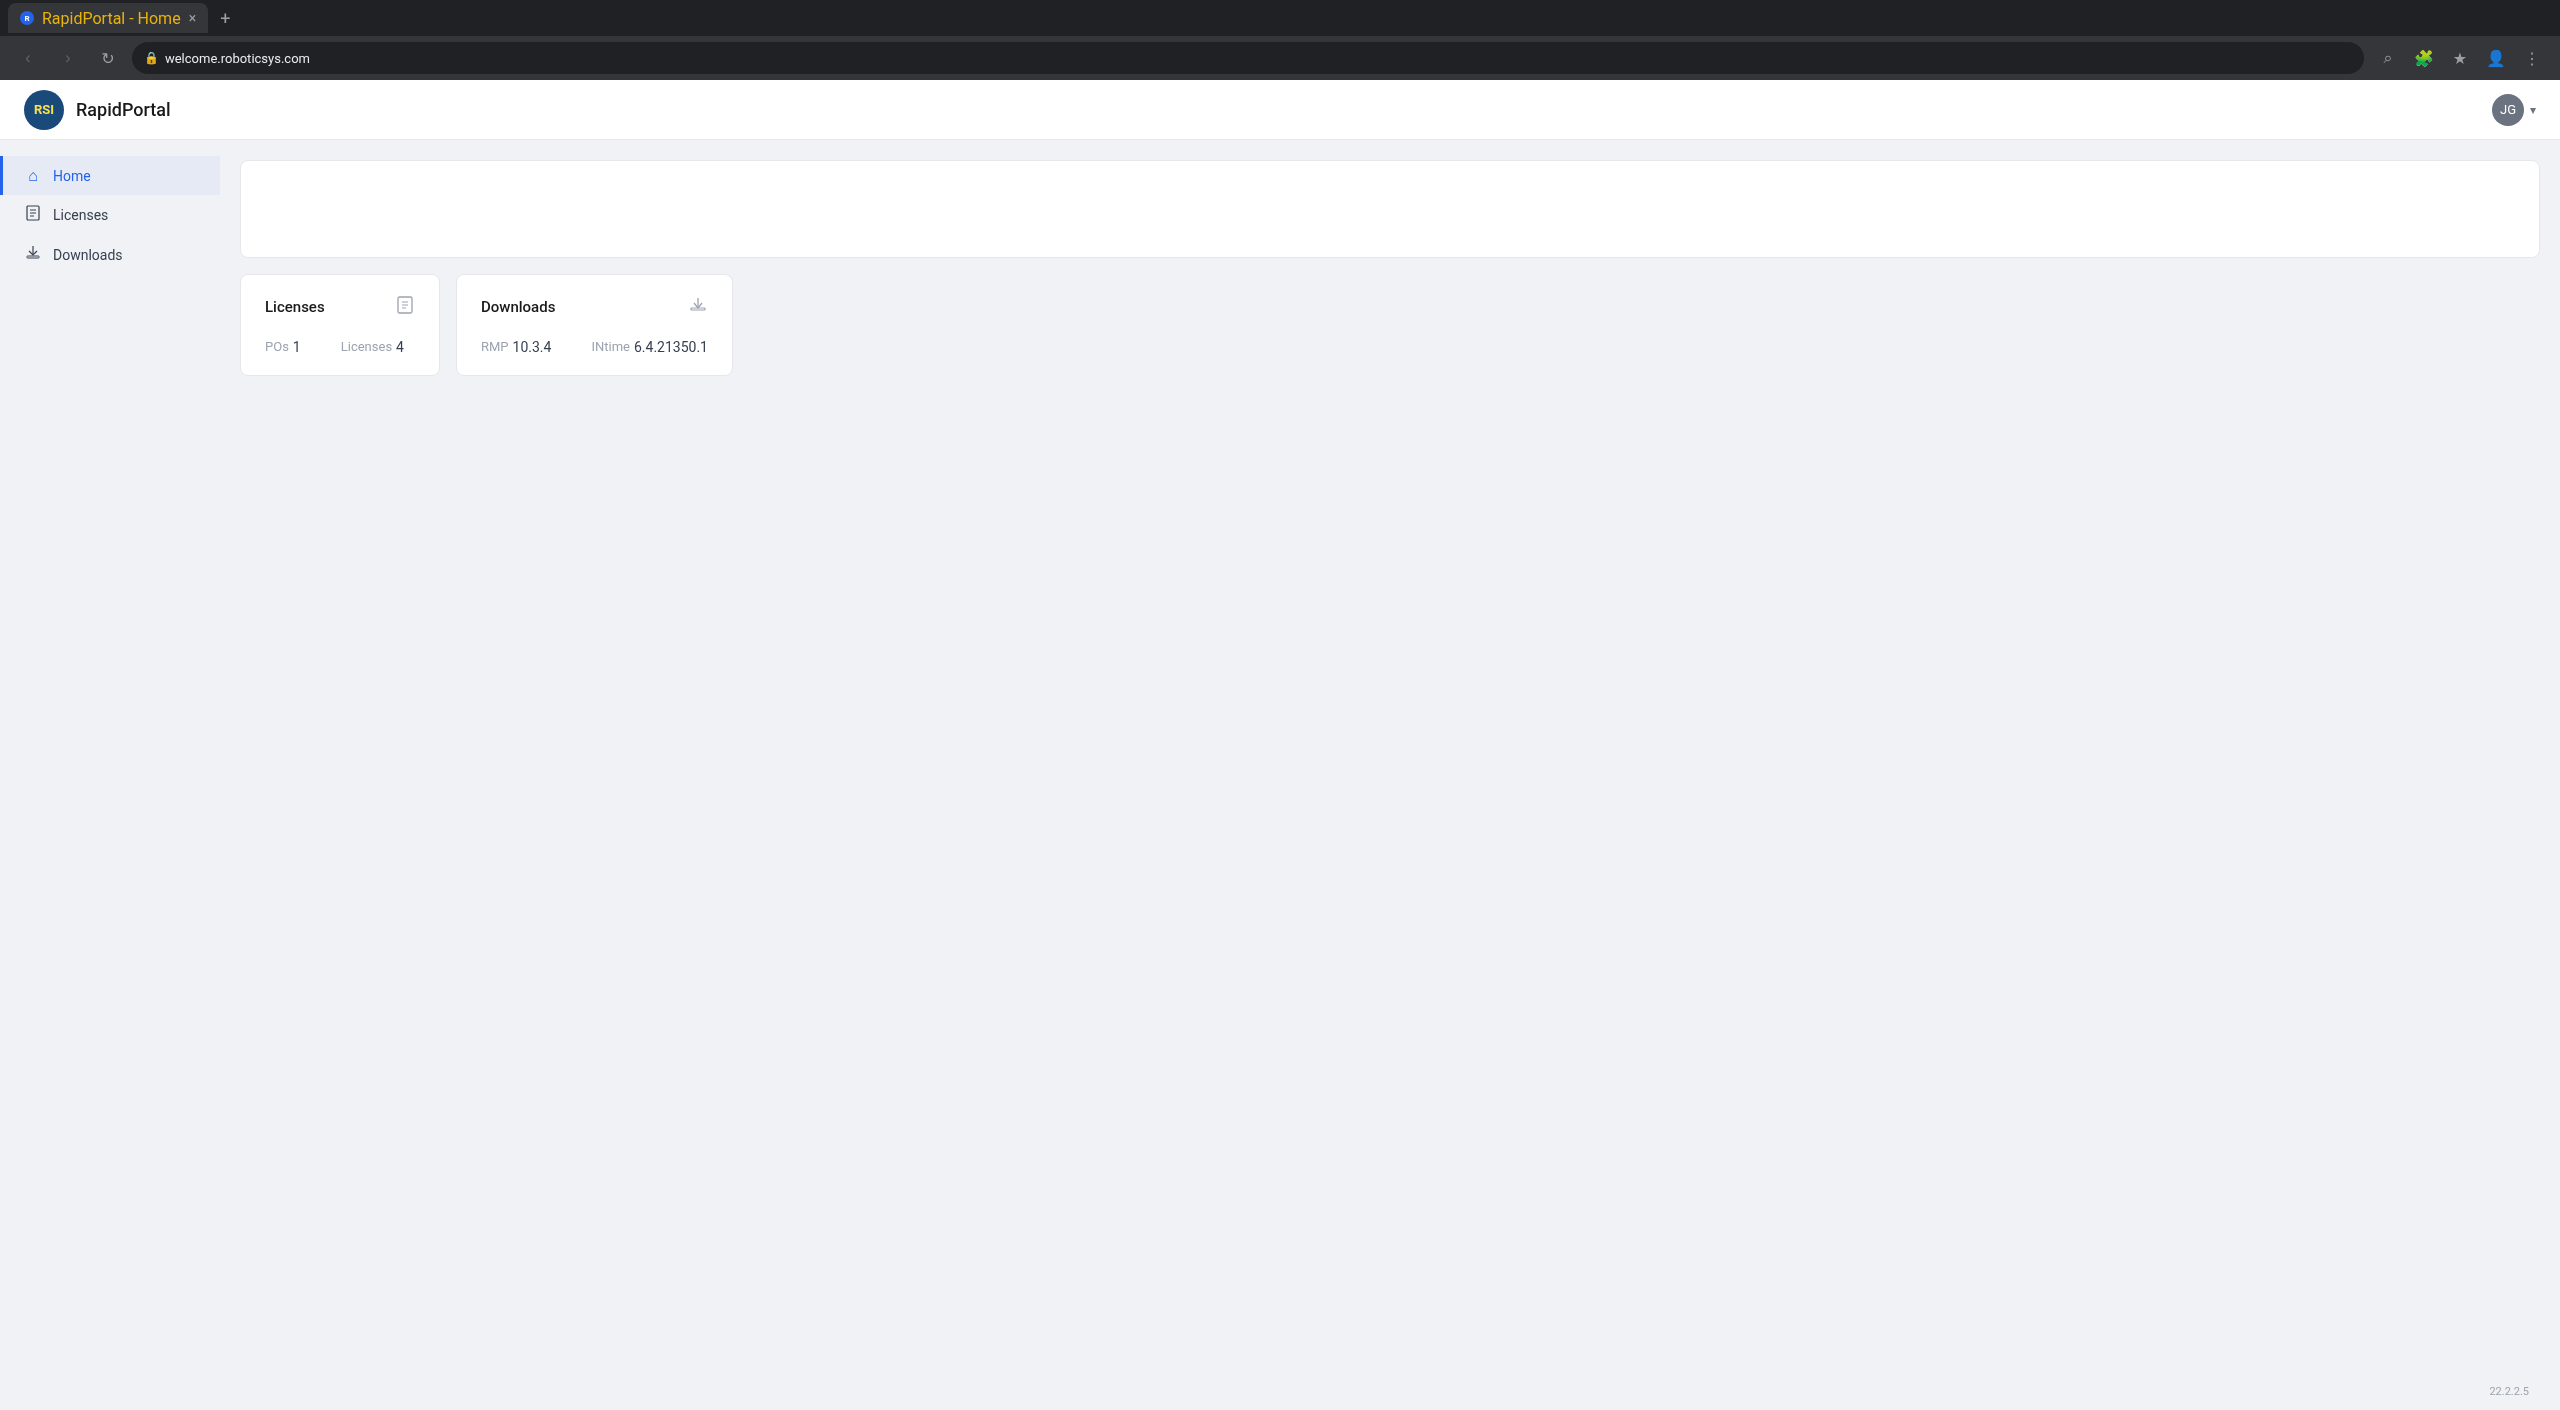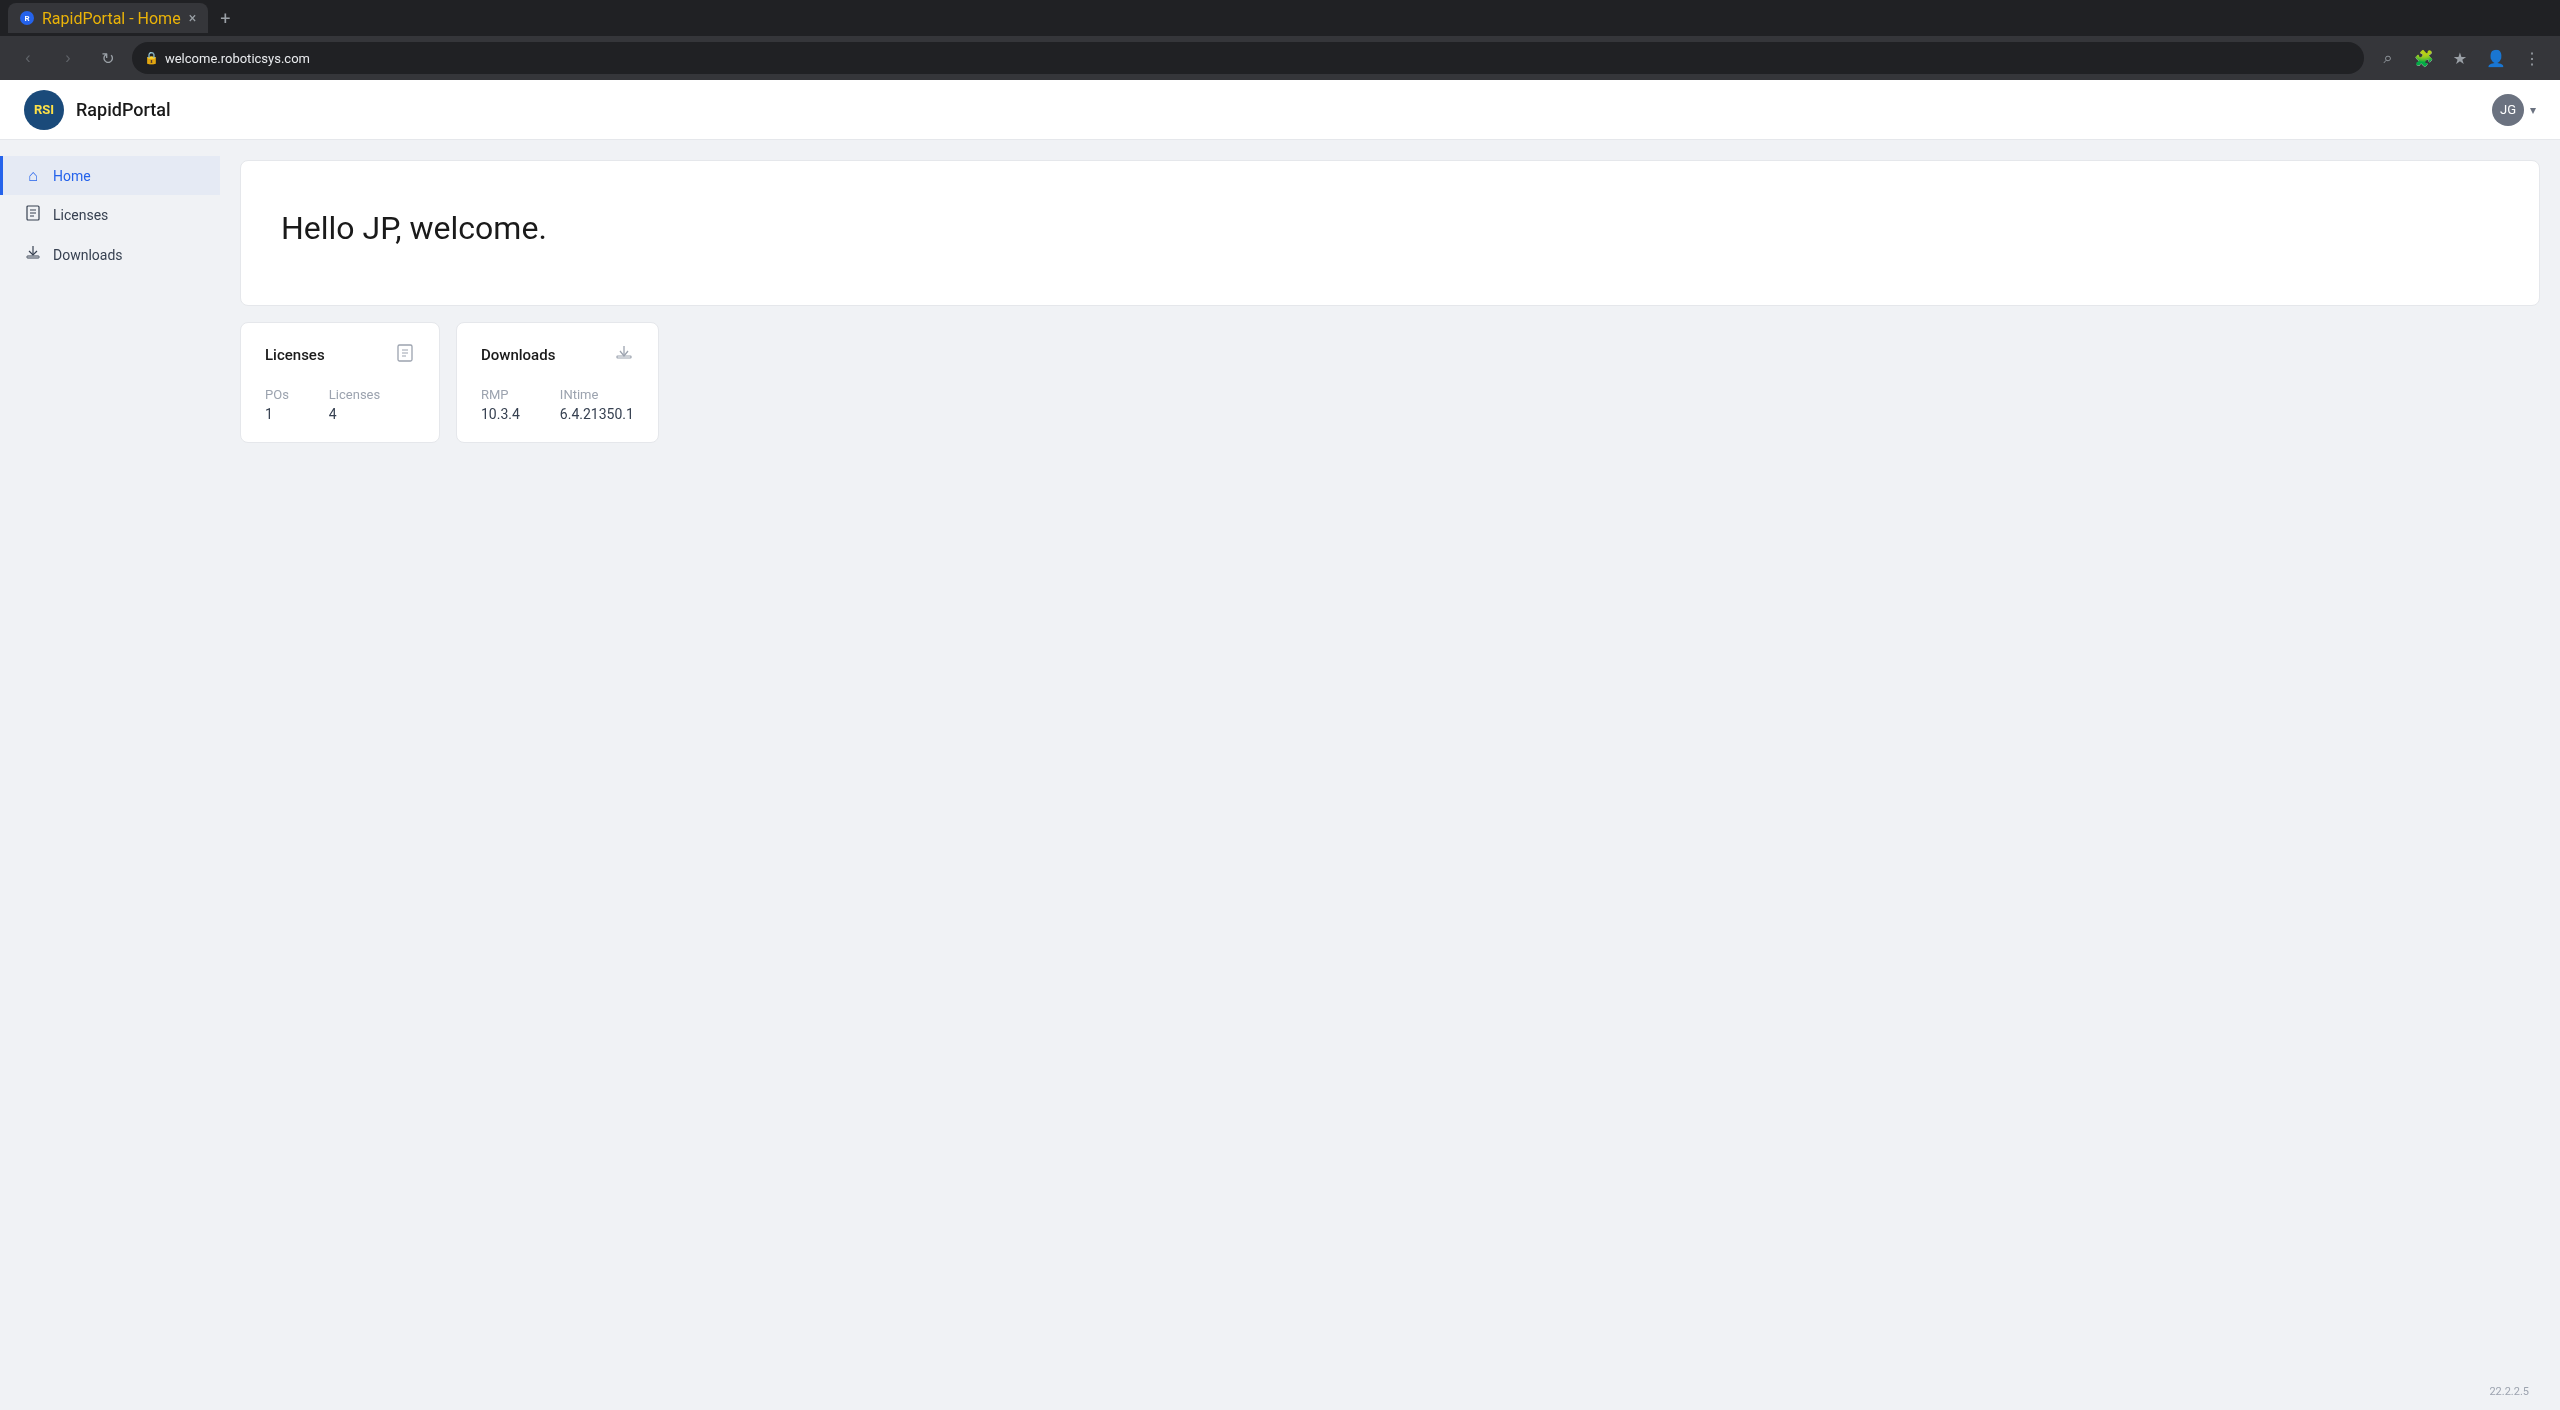--- a/index.html
+++ b/index.html
@@ -50,21 +50,21 @@
     .welcome-title { font-size: 32px; font-weight: 400; color: #1a1a1a; margin-bottom: 10px; }
     .welcome-subtitle { font-size: 16px; color: #6b7280; }
 
     
     .cards-row { display: flex; gap: 16px; }
     .info-card { background: #ffffff; border-radius: 8px; border: 1px solid #e5e7eb; padding: 20px 24px; min-width: 200px; }
     .card-header { display: flex; align-items: center; justify-content: space-between; margin-bottom: 20px; }
     .card-title { font-size: 15px; font-weight: 500; color: #1a1a1a; }
     .card-icon { color: #9ca3af; font-size: 18px; }
     .card-data { display: flex; gap: 40px; }
-    .card-data-item { display: flex; flex-direction: column; gap: 4px; justify-content: center; }
+    .card-data-item { display: flex; flex-direction: row; gap: 4px; justify-content: center; }
     .card-data-label { font-size: 13px; color: #9ca3af; }
     .card-data-value { font-size: 14px; color: #374151; }
 
     
     .footer-version { position: fixed; bottom: 12px; right: 31px; font-size: 11px; color: #9ca3af; }
 
     
     .favicon { width: 14px; height: 14px; border-radius: 50%; background: #2563eb; display: inline-flex; align-items: center; justify-content: center; font-size: 8px; color: white; font-weight: bold; }
   </style>
 </head>
@@ -137,21 +137,20 @@
             <polyline points="4,6 8,10 12,6" stroke="#374151" stroke-width="1.2" fill="none"></polyline>
           </svg>
         </span>
         <span>Downloads</span>
       </div>
     </div>
 
     <div class="content-area">
 
       <div class="welcome-card">
-        <div class="welcome-title">Hello JP, welcome.</div>
       </div>
 
       <div class="cards-row">
 
         <div class="info-card">
           <div class="card-header">
             <span class="card-title">Licenses</span>
             <span class="card-icon">
               <svg width="20" height="20" viewBox="0 0 20 20" fill="none" xmlns="http://www.w3.org/2000/svg">
                 <rect x="3" y="2" width="14" height="16" rx="1.5" stroke="#9ca3af" stroke-width="1.3" fill="none"></rect>

